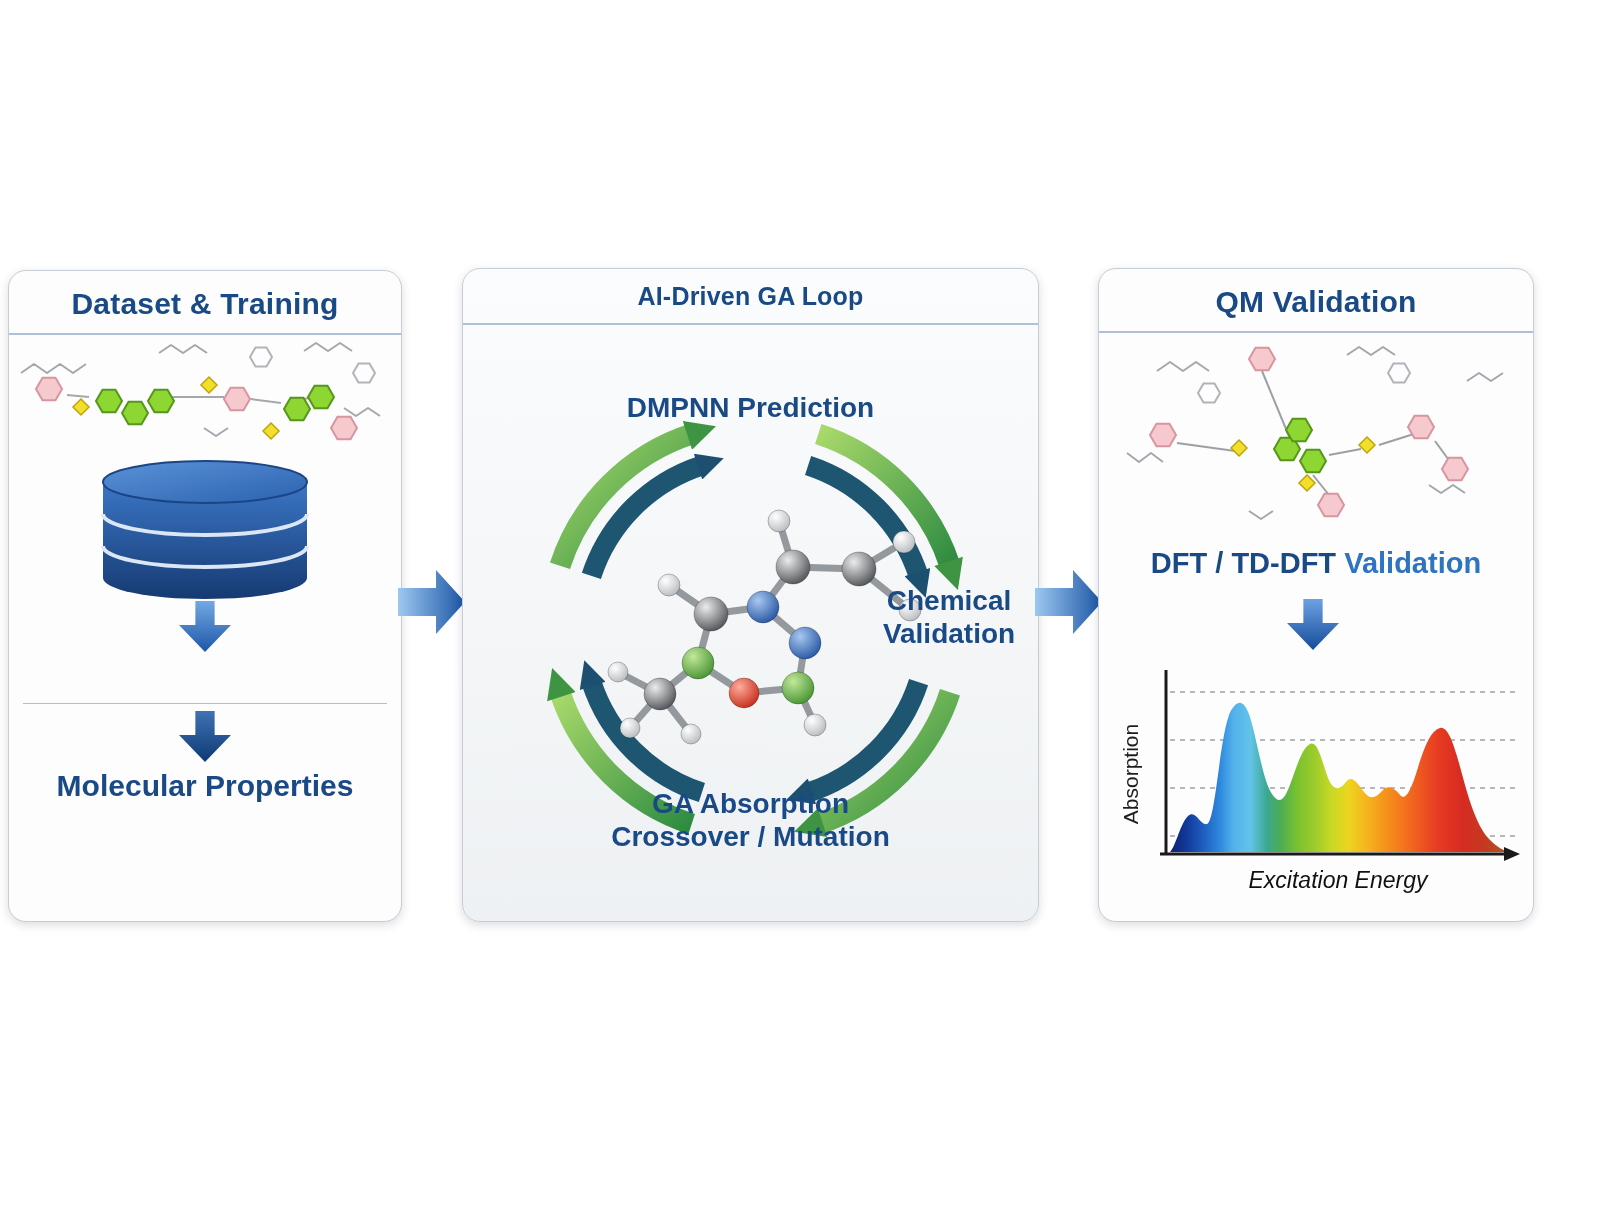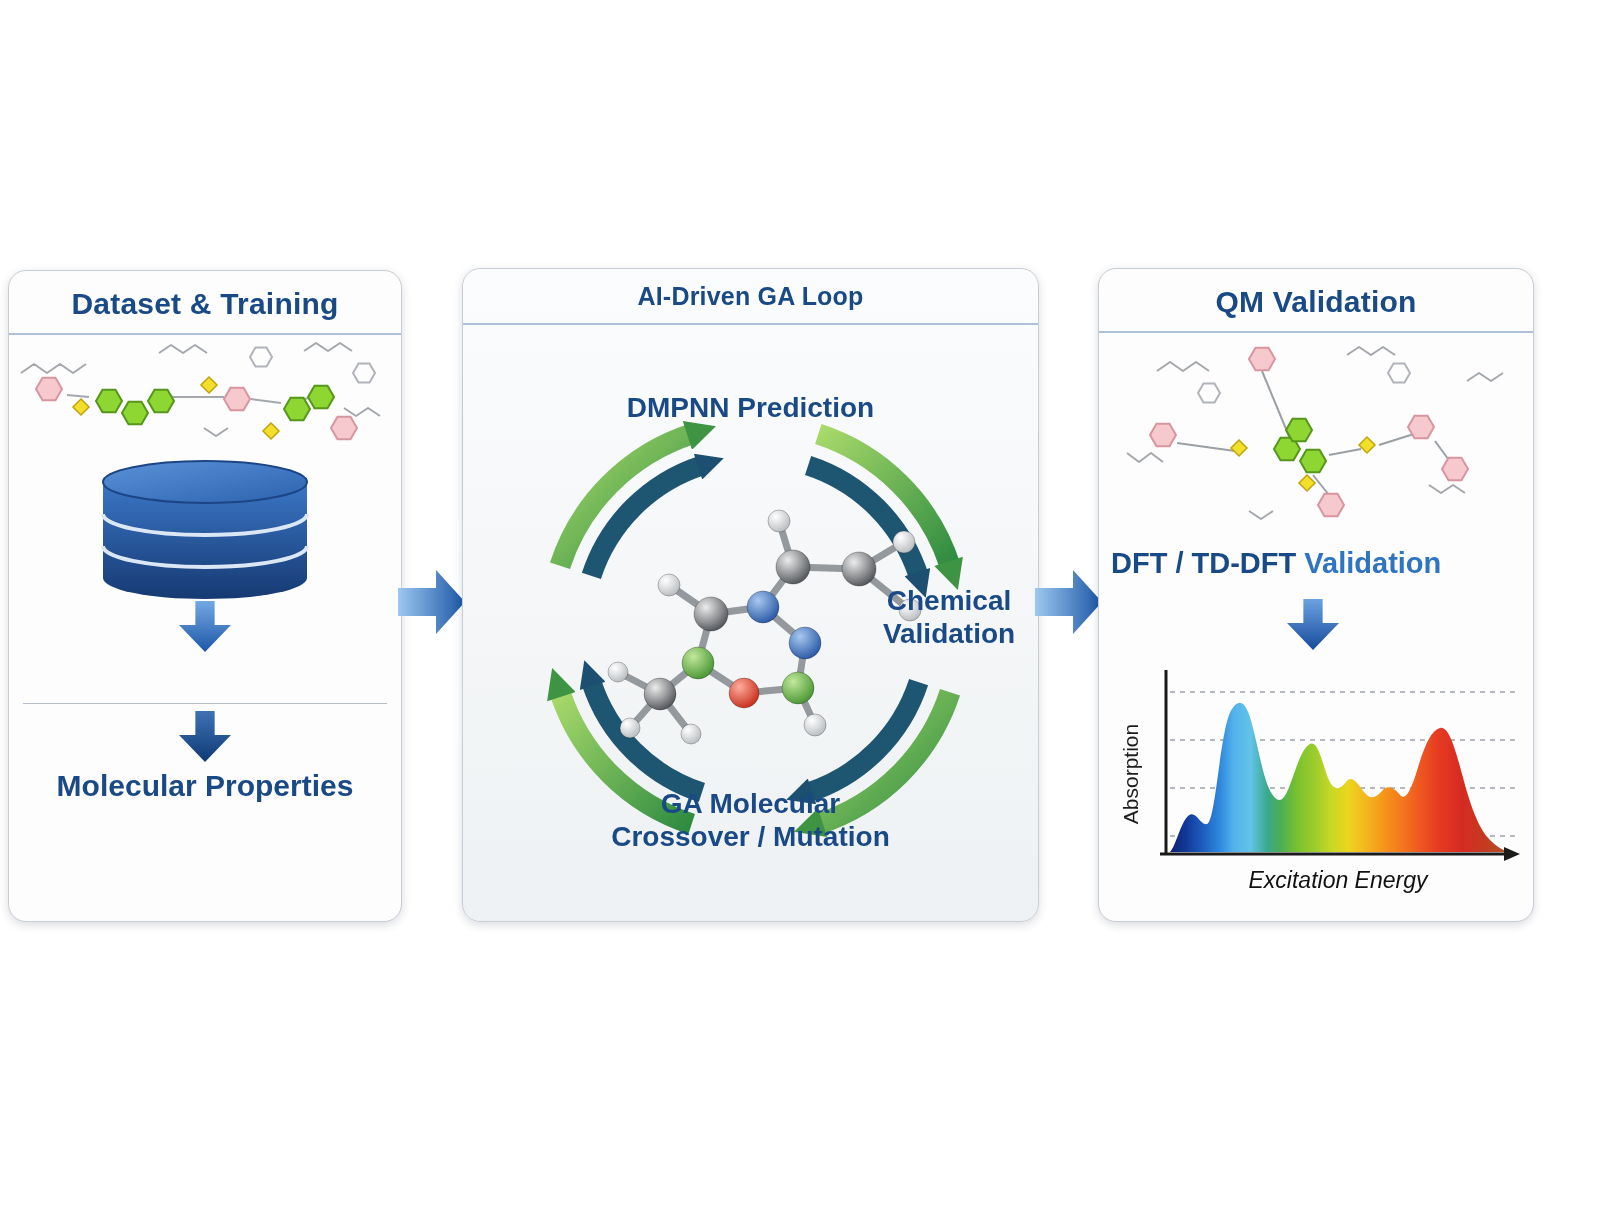--- a/index.html
+++ b/index.html
@@ -14,22 +14,22 @@
   .panel-right  { left:1098px; top:268px; width:434px; height:652px; }
   .panel-title { margin:0; position:absolute; left:0; right:0; top:0; padding:16px 0 12px;
                  text-align:center; font-size:30px; font-weight:bold; color:#1a4a85;
                  border-bottom:2px solid #aec1d8; letter-spacing:.2px; }
   .panel-center .panel-title { font-size:25px; padding-top:13px; }
   .flow-label { position:absolute; left:0; right:0; text-align:center; font-weight:bold;
                 color:#1a4a85; font-size:30px; }
   .divider { position:absolute; left:14px; right:14px; height:1px; background:#b6bfc9; }
   .loop-label { position:absolute; text-align:center; font-weight:bold; color:#1a4a85;
                 font-size:28px; line-height:1.18; }
-  .dft-label { position:absolute; left:0; right:0; text-align:left; font-weight:bold;
-               font-size:29px; color:#1a4a85;margin-left:12px; }
+  .dft-label { position:absolute; left:0; right:0; text-align:center; font-weight:bold;
+               font-size:29px; color:#1a4a85; }
   .dft-label .accent { color:#2f74c0; }
 </style>
 </head>
 <body>
 
 <div class="canvas">
 
   <svg width="0" height="0" style="position:absolute" aria-hidden="true">
     <defs>
       <linearGradient id="gFlow" x1="0" y1="0" x2="1" y2="0">
@@ -233,21 +233,21 @@
     </svg>
 
     <div class="loop-label" style="left:0;right:0;top:122px">
       <div>DMPNN Prediction</div>
     </div>
     <div class="loop-label" style="left:400px;width:172px;top:315px">
       <div>Chemical</div>
       <div>Validation</div>
     </div>
     <div class="loop-label" style="left:0;right:0;top:518px">
-      <div>GA Molecular</div>
+      <div>GA Absorption</div>
       <div>Crossover / Mutation</div>
     </div>
   </section>
 
   <svg class="abs" style="left:1035px;top:567px" width="68" height="70" viewBox="0 0 68 70">
     <polygon points="0,21 38,21 38,3 67,35 38,67 38,49 0,49" fill="url(#gFlow)"></polygon>
   </svg>
 
   <section class="panel panel-right">
     <h2 class="panel-title">QM Validation</h2>

